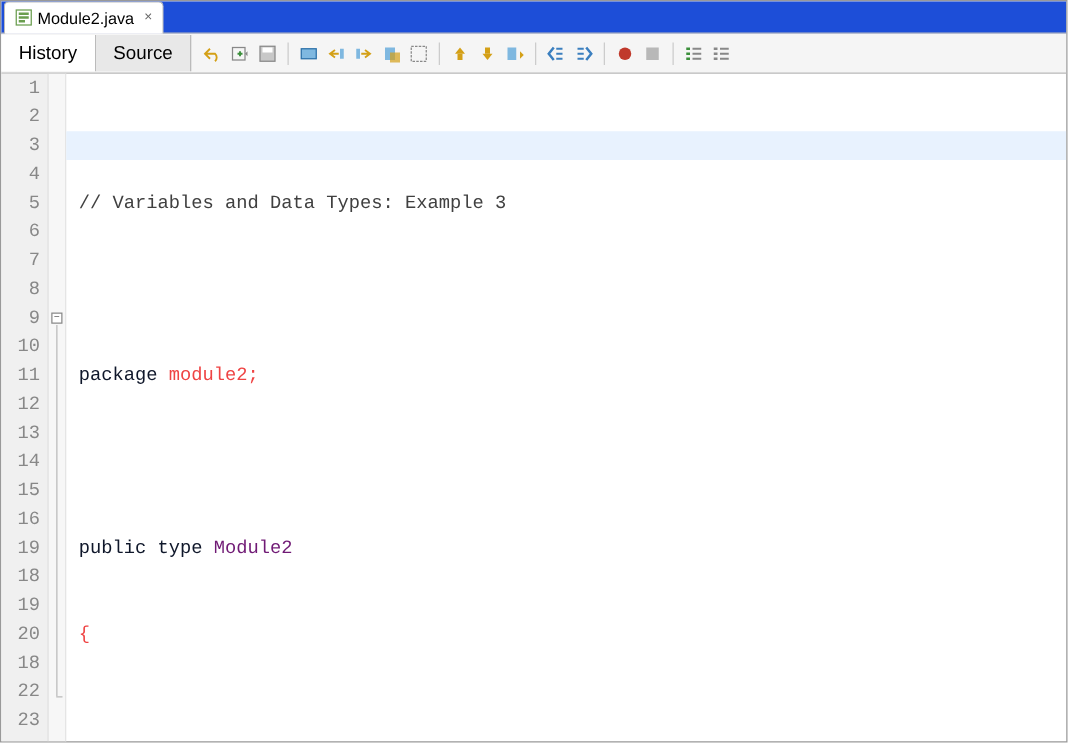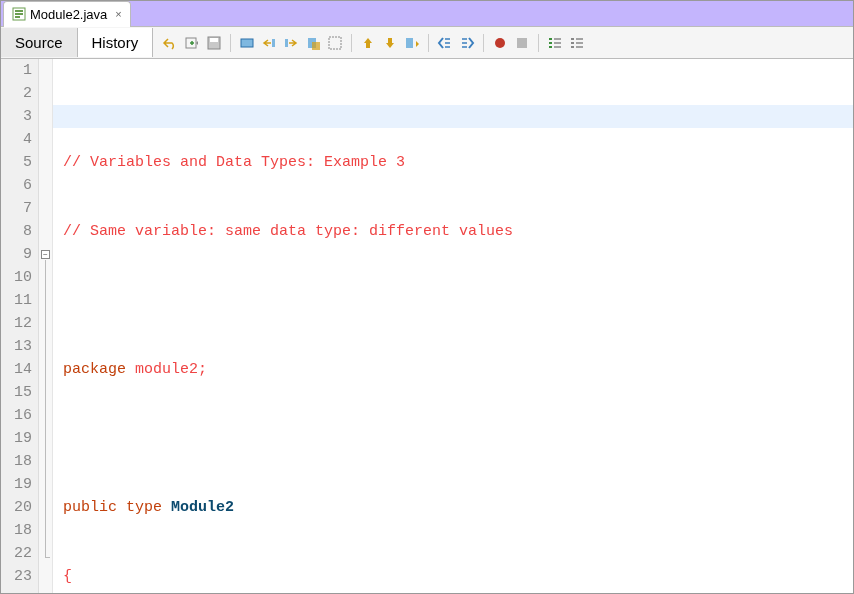--- a/index.html
+++ b/index.html
@@ -8,21 +8,21 @@
       font-size: 13px;
       background: #fff;
       width: 854px;
       height: 594px;
       overflow: hidden;
       border: 1px solid #999;
     }
     .file-tab-bar {
       display: flex;
       align-items: center;
-      background: #c4b5fd;
+      background: #1d4ed8;
       border-bottom: 1px solid #bbb;
       height: 26px;
     }
     .file-tab {
       display: flex;
       align-items: center;
       padding: 3px 8px;
       background: #fff;
       border: 1px solid #bbb;
       border-bottom: none;
@@ -145,23 +145,23 @@
     .code-line { height: 23px; }
     .highlight-line {
       background: #e8f2fe;
       position: absolute;
       left: 0;
       right: 0;
       height: 23px;
       z-index: 0;
     }
     .code-line > span { position: relative; z-index: 1; }
-    .c-comment-green { color: #ef4444; font-style: normal;}
-    .c-keyword { color: #c2410c; }
-    .c-classname { color: #0c4a6e; font-weight: bold; }
+    .c-comment-green { color: #404040; font-style: normal;}
+    .c-keyword { color: #0f172a; }
+    .c-classname { color: #701a75; font-weight: normal; }
     .c-plain { color: #ef4444; }
   </style>
 </head>
 <body>
 
 <div class="file-tab-bar">
   <div class="file-tab">
     <span class="file-icon">
       <svg width="14" height="14" viewBox="0 0 14 14">
           <rect x="1" y="1" width="12" height="12" fill="#fff" stroke="#6a9e4f"></rect>
@@ -169,22 +169,22 @@
           <rect x="3" y="6" width="8" height="2" fill="#6a9e4f"></rect>
           <rect x="3" y="9" width="5" height="2" fill="#6a9e4f"></rect>
         </svg>
     </span>
     <span class="file-tab-label">Module2.java</span>
     <span class="close-x">×</span>
   </div>
 </div>
 
 <div class="toolbar-row">
+  <div class="view-tab inactive">History</div>
   <div class="view-tab active">Source</div>
-  <div class="view-tab inactive">History</div>
   <div class="toolbar-icons">
     <span class="tb-icon">
         <svg width="16" height="16" viewBox="0 0 16 16">
           <path d="M6 4 L2 8 L6 12 M2 8 H10 A4 4 0 0 1 10 14" fill="none" stroke="#d4a017" stroke-width="1.5"></path>
         </svg>
       </span>
     <span class="tb-icon">
         <svg width="16" height="16" viewBox="0 0 16 16">
           <rect x="2" y="3" width="10" height="10" fill="none" stroke="#888"></rect>
           <path d="M8 6v4M6 8h4" stroke="#3b8f3b" stroke-width="1.5"></path>
@@ -313,21 +313,20 @@
     </div>
   <div class="fold-gutter">
     <div class="fold-box" style="top:191px;">−</div>
     <div class="fold-line" style="top:201px; height:297px;"></div>
     <div class="fold-end" style="top:498px;"></div>
   </div>
   <div class="code-content">
     <div class="highlight-line" style="top:46px;"></div>
 
     <div class="code-line"><span class="c-comment-green">// Variables and Data Types: Example 3</span></div>
-    <div class="code-line"><span class="c-comment-green">// Same variable: same data type: different values</span></div>
     <div class="code-line"><span></span></div>
     <div class="code-line"><span class="c-keyword">package</span><span class="c-plain"> module2;</span></div>
     <div class="code-line"><span></span></div>
     <div class="code-line"><span class="c-keyword">public</span><span> </span><span class="c-keyword">type</span><span> </span><span class="c-classname">Module2</span></div>
     <div class="code-line"><span class="c-plain">{</span></div>
     
     
     
     
     

